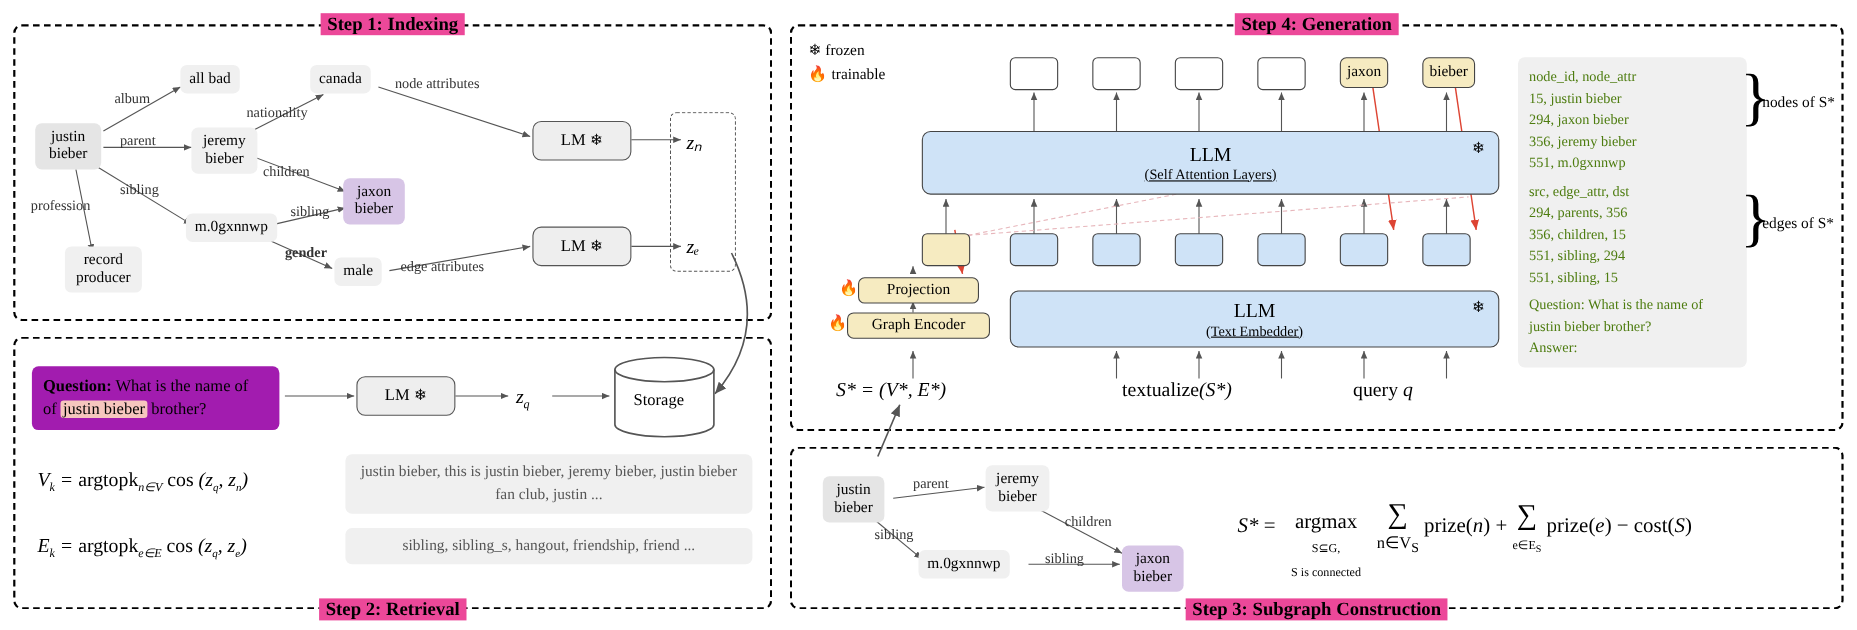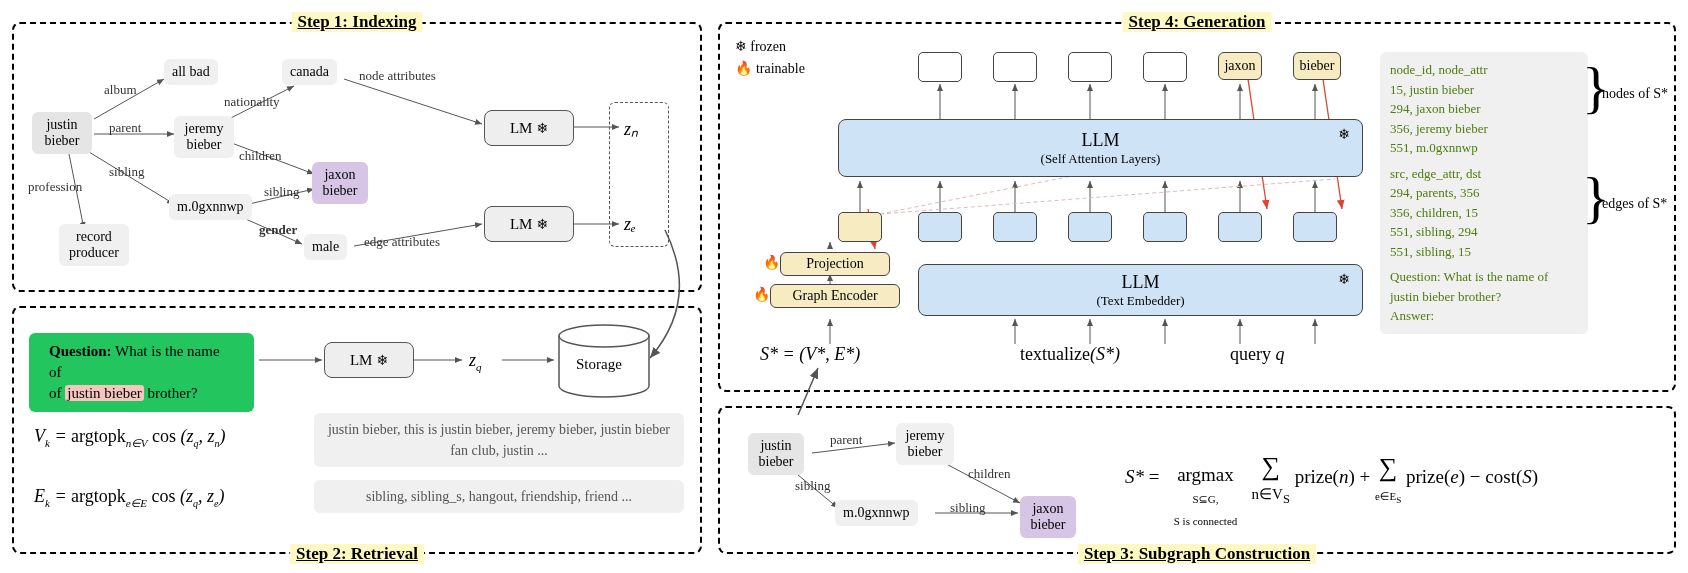--- a/index.html
+++ b/index.html
@@ -4,39 +4,39 @@
 <style>
   * { box-sizing: border-box; }
   html, body { margin:0; padding:0; }
   body {
     width:1688px; height:573px;
     font-family: "Times New Roman", Times, serif;
     background:#fff; color:#000; font-size:15px;
     position:relative;
   }
   .panel { position:absolute; border:2px dashed #000; border-radius:8px; background:#fff; }
-  .panel-title { position:absolute; top:-12px; font-weight:bold; background:#fef9c3; padding:0 6px; font-size:17px;text-decoration:underline; }
+  .panel-title { position:absolute; top:-12px; font-weight:bold; background:#ec4899; padding:0 6px; font-size:17px; }
   .chip { position:absolute; background:#f0f0f0; border-radius:6px; padding:5px 8px; font-size:14px; text-align:center; line-height:1.15; }
   .chip.pink { background:#e5e5e5; }
   .chip.purple { background:#d7c5e6; }
   .chip.yellow { background:#f6ebc1; }
   .lm-box { position:absolute; background:#eee; border:1.5px solid #555; border-radius:8px; display:flex; align-items:center; justify-content:center; gap:4px; font-size:15px; }
   .snow { font-size:14px; }
   .fire { font-size:14px; }
   .bigblue { position:absolute; background:#cfe3f7; border:1.5px solid #444; border-radius:8px; display:flex; flex-direction:column; align-items:center; justify-content:center; }
   .bigblue .t1 { font-size:18px; }
-  .bigblue .t2 { font-size:13px; }
+  .bigblue .t2 { font-size:13px;text-decoration:underline; }
   .eq { font-family:"Times New Roman",serif; font-style:italic; font-size:18px; }
   .eq .rm { font-style:normal; }
   .listbox { position:absolute; background:#f0f0f0; border-radius:6px; padding:6px 12px; font-size:14px; color:#555; line-height:1.5; }
   .token { position:absolute; width:44px; height:30px; border:1.5px solid #444; border-radius:5px; }
   .token.blue { background:#cfe3f7; }
   .token.yellowf { background:#f6ebc1; }
   .edge-label { position:absolute; font-size:13px; color:#333; }
-  .question-box { position:absolute; background:#22c55e; border-radius:6px; padding:8px 20px; font-size:15px; line-height:1.4; }
+  .question-box { position:absolute; background:#a21caf; border-radius:6px; padding:8px 10px; font-size:15px; line-height:1.4; }
   .hl { background:#f6c6be; padding:0 2px; border-radius:3px; }
   .brace { position:absolute; font-size:58px; line-height:1; font-family:serif; }
   .side-label { position:absolute; font-size:14px; }
 </style>
 </head>
 <body>
 
 <div class="panel" style="left:12px; top:22px; width:690px; height:270px;">
   <div class="panel-title" style="left:50%; transform:translateX(-50%);">Step 1: Indexing</div>
 

